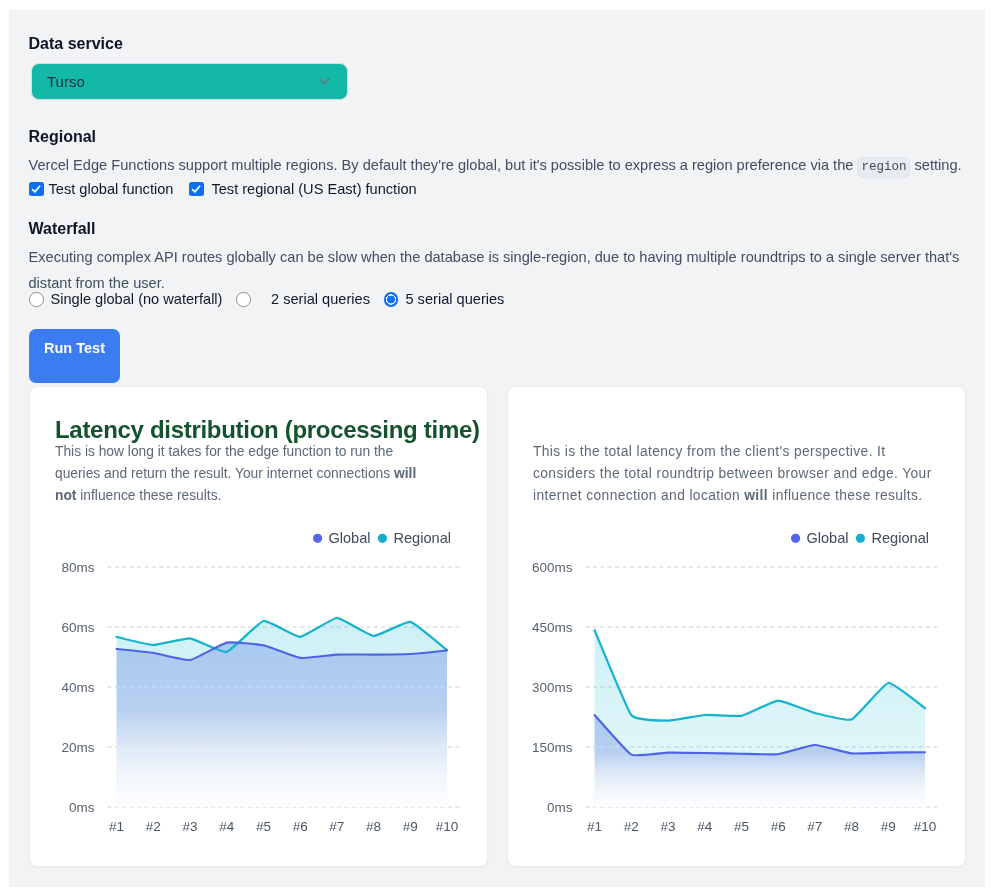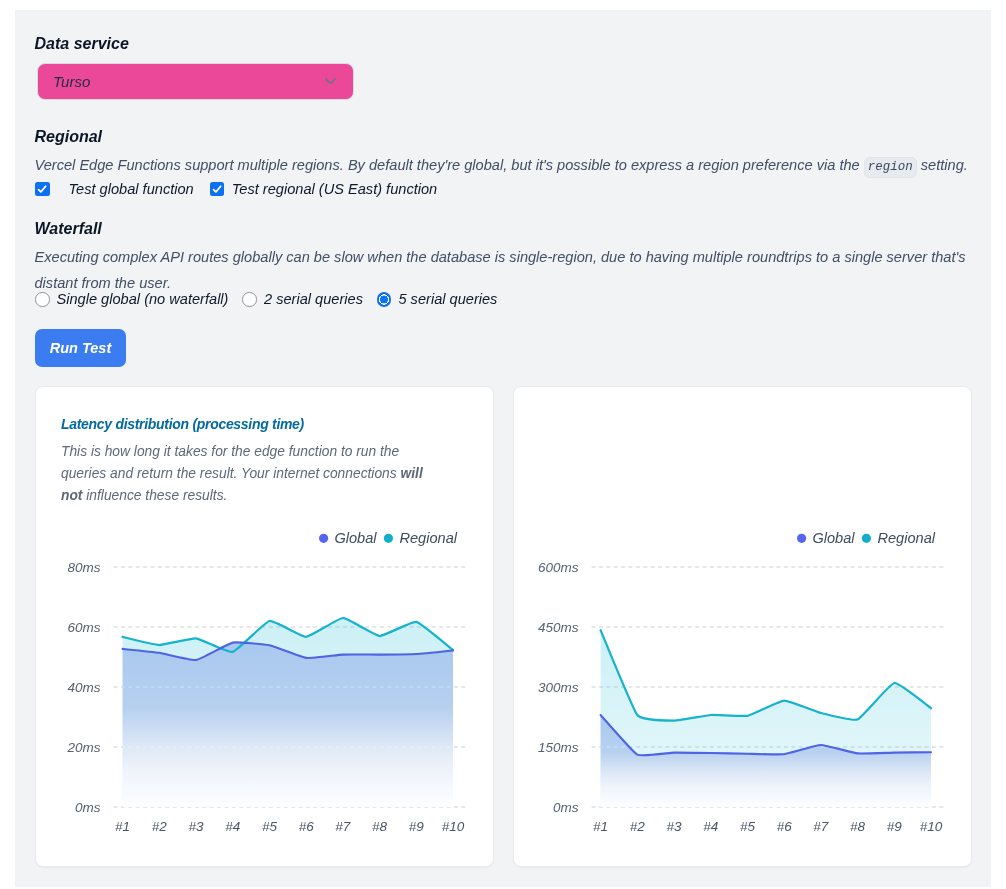--- a/index.html
+++ b/index.html
@@ -1,68 +1,69 @@
 <!DOCTYPE html>
 <html><head>
 <meta charset="utf-8">
 <style>
 * { margin:0; padding:0; box-sizing:border-box; }
 html,body { width:1006px; height:889px; background:#fff; font-family:"Liberation Sans", sans-serif; }
-#app { position:absolute; left:15px; top:10px; width:976px; height:877px; background:#f1f3f5;font-style:italic; }
+#app { position:absolute; left:9px; top:10px; width:976px; height:877px; background:#f1f3f5; }
 .abs { position:absolute; }
 h3 { font-size:16px; font-weight:700; color:#0d1626; letter-spacing:0; }
 .para { font-size:14.6px; color:#414e63; line-height:26px; }
 .chip { font-family:"Liberation Mono", monospace; font-size:12.5px; color:#3d4a5c; background:#e7eaee; border:1px solid #e2e5e9; border-radius:6px; padding:2px 3px 3px; }
 .ctl-label { font-size:14.6px; color:#10182b; }
 .cb { display:inline-block; width:14.5px; height:14.5px; border-radius:2.5px; background:#0c70f2; position:relative; vertical-align:-2.5px; }
 .cb svg { position:absolute; left:0; top:0; }
 .radio { display:inline-block; width:14.5px; height:14.5px; border-radius:50%; background:#fff; border:1.4px solid #8e939c; vertical-align:-2.5px; }
 .radio.on { border:none; background:radial-gradient(circle at 50% 50%, #0b74f2 0 3.9px, #ffffff 4.1px 5.1px, #0f6ef2 5.3px 8px); }
-.btn { position:absolute; left:20px; top:319px; width:91px; height:38px; background:#3b7cf0; border-radius:7px; color:#fff; font-size:14.5px; font-weight:700; text-align:center; line-height:38px; }
+.btn { position:absolute; left:20px; top:319px; width:91px; height:54px; background:#3b7cf0; border-radius:7px; color:#fff; font-size:14.5px; font-weight:700; text-align:center; line-height:38px; }
 .card { position:absolute; top:376px; width:458.5px; height:481px; background:#fff; border:1px solid #e9ebef; border-radius:8px; box-shadow:0 1px 2px rgba(16,24,40,.04); }
-.card h2 { font-size:14px; font-weight:700; letter-spacing:-0.3px; color:#0369a1; }
+.card h2 { font-size:24px; font-weight:700; letter-spacing:-0.3px; color:#14532d; }
 .card .desc { font-size:13.8px; line-height:22px; color:#5d6878; }
 </style>
 </head>
 <body>
 <div id="app">
   <h3 class="abs" style="left:19.5px; top:24.5px;">Data service</h3>
-  <div class="abs" style="left:21.5px; top:53px; width:317px; height:37px; background:#ec4899; border:1px solid #d9dde2; border-radius:8px;">
+  <div class="abs" style="left:21.5px; top:53px; width:317px; height:37px; background:#14b8a6; border:1px solid #d9dde2; border-radius:8px;">
     <span class="abs" style="left:15.5px; top:9px; font-size:15px; color:#232e40;">Turso</span>
     <svg class="abs" style="right:17px; top:14px;" width="11" height="7" viewBox="0 0 11 7">
         <path d="M1 1 L5.5 5.5 L10 1" fill="none" stroke="#6b7280" stroke-width="1.6" stroke-linecap="round" stroke-linejoin="round"></path>
       </svg>
   </div>
 
   <h3 class="abs" style="left:19.5px; top:118px;">Regional</h3>
   <div class="para abs" style="left:19.5px; top:141.5px; width:950px;">Vercel Edge Functions support multiple regions. By default they're global, but it's possible to express a region preference via the <span class="chip">region</span> setting.</div>
   <div class="abs" style="left:20px; top:170.5px; font-size:0;">
     <span class="cb"><svg width="14.5" height="14.5" viewBox="0 0 15 15">
           <path d="M3.7 7.9 L6.1 10.3 L11 4.4" fill="none" stroke="#fff" stroke-width="1.85" stroke-linecap="round" stroke-linejoin="round"></path>
-        </svg></span><span class="ctl-label" style="margin-left:19px;">Test global function</span>
+        </svg></span><span class="ctl-label" style="margin-left:5px;">Test global function</span>
     <span class="cb" style="margin-left:16px;"><svg width="14.5" height="14.5" viewBox="0 0 15 15">
           <path d="M3.7 7.9 L6.1 10.3 L11 4.4" fill="none" stroke="#fff" stroke-width="1.85" stroke-linecap="round" stroke-linejoin="round"></path>
         </svg></span><span class="ctl-label" style="margin-left:7.5px;">Test regional (US East) function</span>
   </div>
 
   <h3 class="abs" style="left:19.5px; top:209.5px;">Waterfall</h3>
   <div class="para abs" style="left:19.5px; top:233.5px; width:950px;">Executing complex API routes globally can be slow when the database is single-region, due to having multiple roundtrips to a single server that's<br>distant from the user.</div>
   <div class="abs" style="left:20px; top:281px; font-size:0;">
     <span class="radio"></span><span class="ctl-label" style="margin-left:7px;">Single global (no waterfall)</span>
-    <span class="radio" style="margin-left:14px;"></span><span class="ctl-label" style="margin-left:7px;">2 serial queries</span>
+    <span class="radio" style="margin-left:14px;"></span><span class="ctl-label" style="margin-left:20px;">2 serial queries</span>
     <span class="radio on" style="margin-left:14px;"></span><span class="ctl-label" style="margin-left:7px;">5 serial queries</span>
   </div>
 
   <div class="btn">Run Test</div>
 
   <div class="card" style="left:20px;">
     <h2 class="abs" style="left:25px; top:28.5px;">Latency distribution (processing time)</h2>
     <div class="desc abs" style="left:25px; top:53.5px; width:420px;">This is how long it takes for the edge function to run the<br>queries and return the result. Your internet connections <b>will</b><br><b>not</b> influence these results.</div>
   </div>
   <div class="card" style="left:498px;">
+    <div class="desc abs" style="left:25px; top:53.5px; width:430px; letter-spacing:0.38px;">This is the total latency from the client's perspective. It<br>considers the total roundtrip between browser and edge. Your<br>internet connection and location <b>will</b> influence these results.</div>
   </div>
 
   <svg class="abs" style="left:20px; top:376px;" width="458.5" height="481" viewBox="0 0 458.5 481">
 <defs>
 <linearGradient id="cgL" gradientUnits="userSpaceOnUse" x1="0" y1="232" x2="0" y2="421">
 <stop offset="0" stop-color="#22bed7" stop-opacity="0.23"></stop>
 <stop offset="1" stop-color="#22bed7" stop-opacity="0.10"></stop>
 </linearGradient>
 <linearGradient id="bgL" gradientUnits="userSpaceOnUse" x1="0" y1="256.6" x2="0" y2="421">
 <stop offset="0" stop-color="#a8c9ef"></stop>

